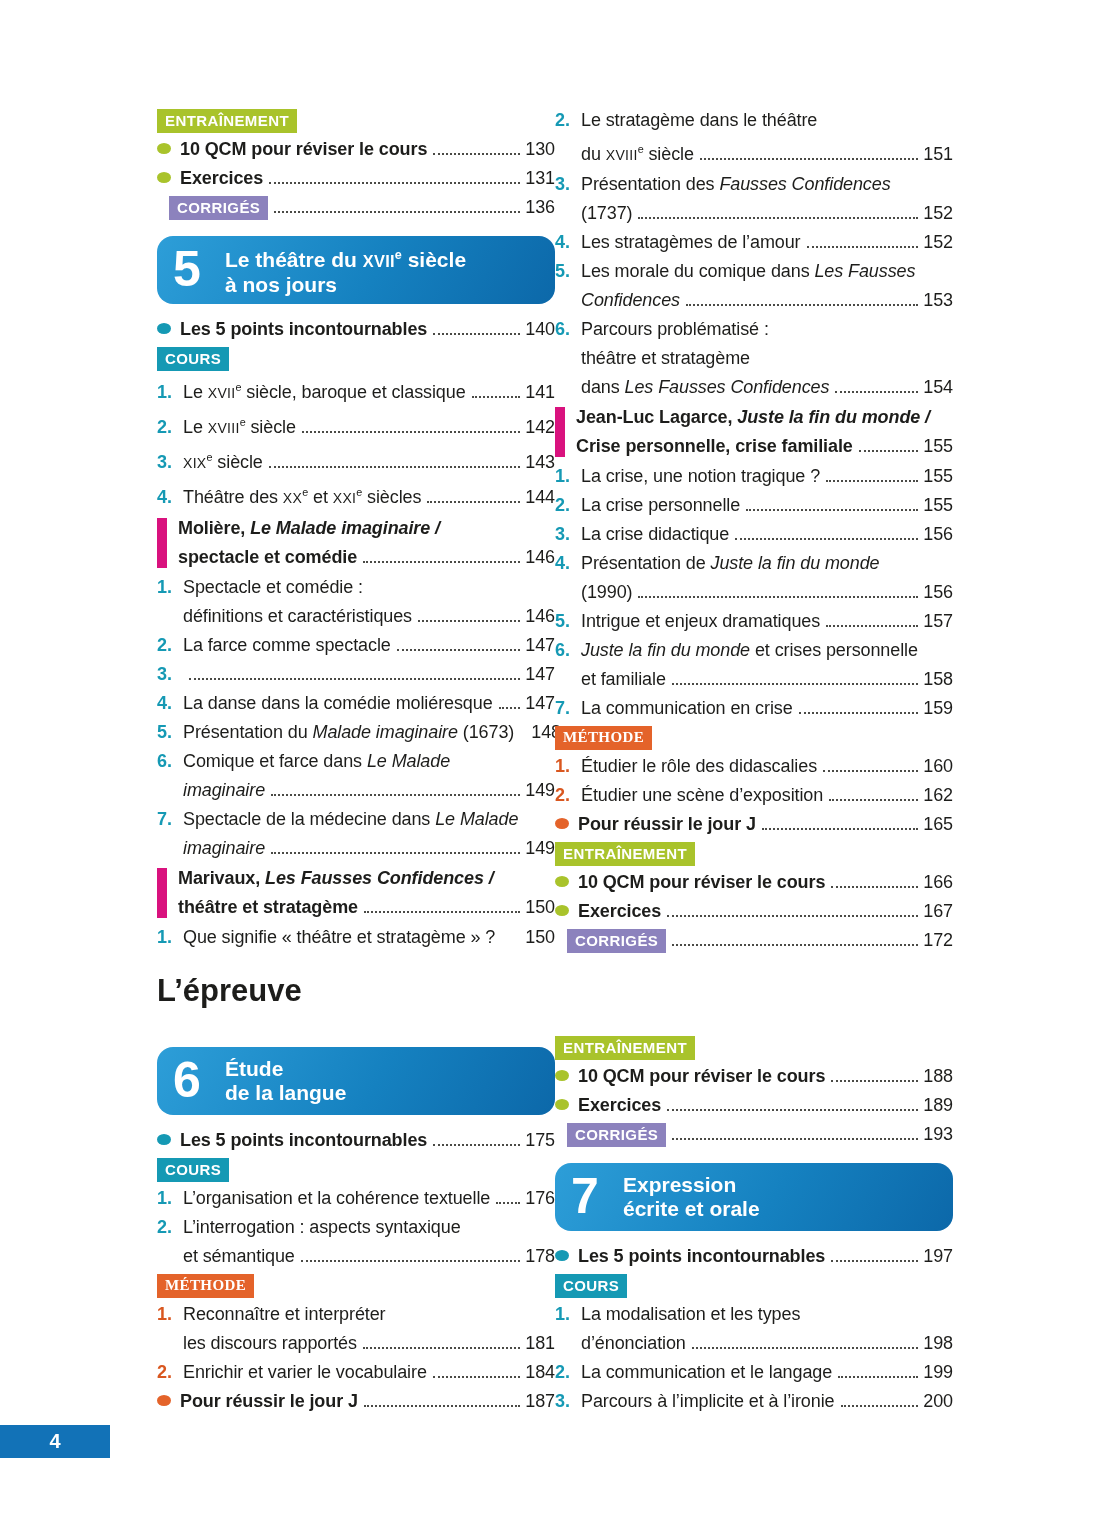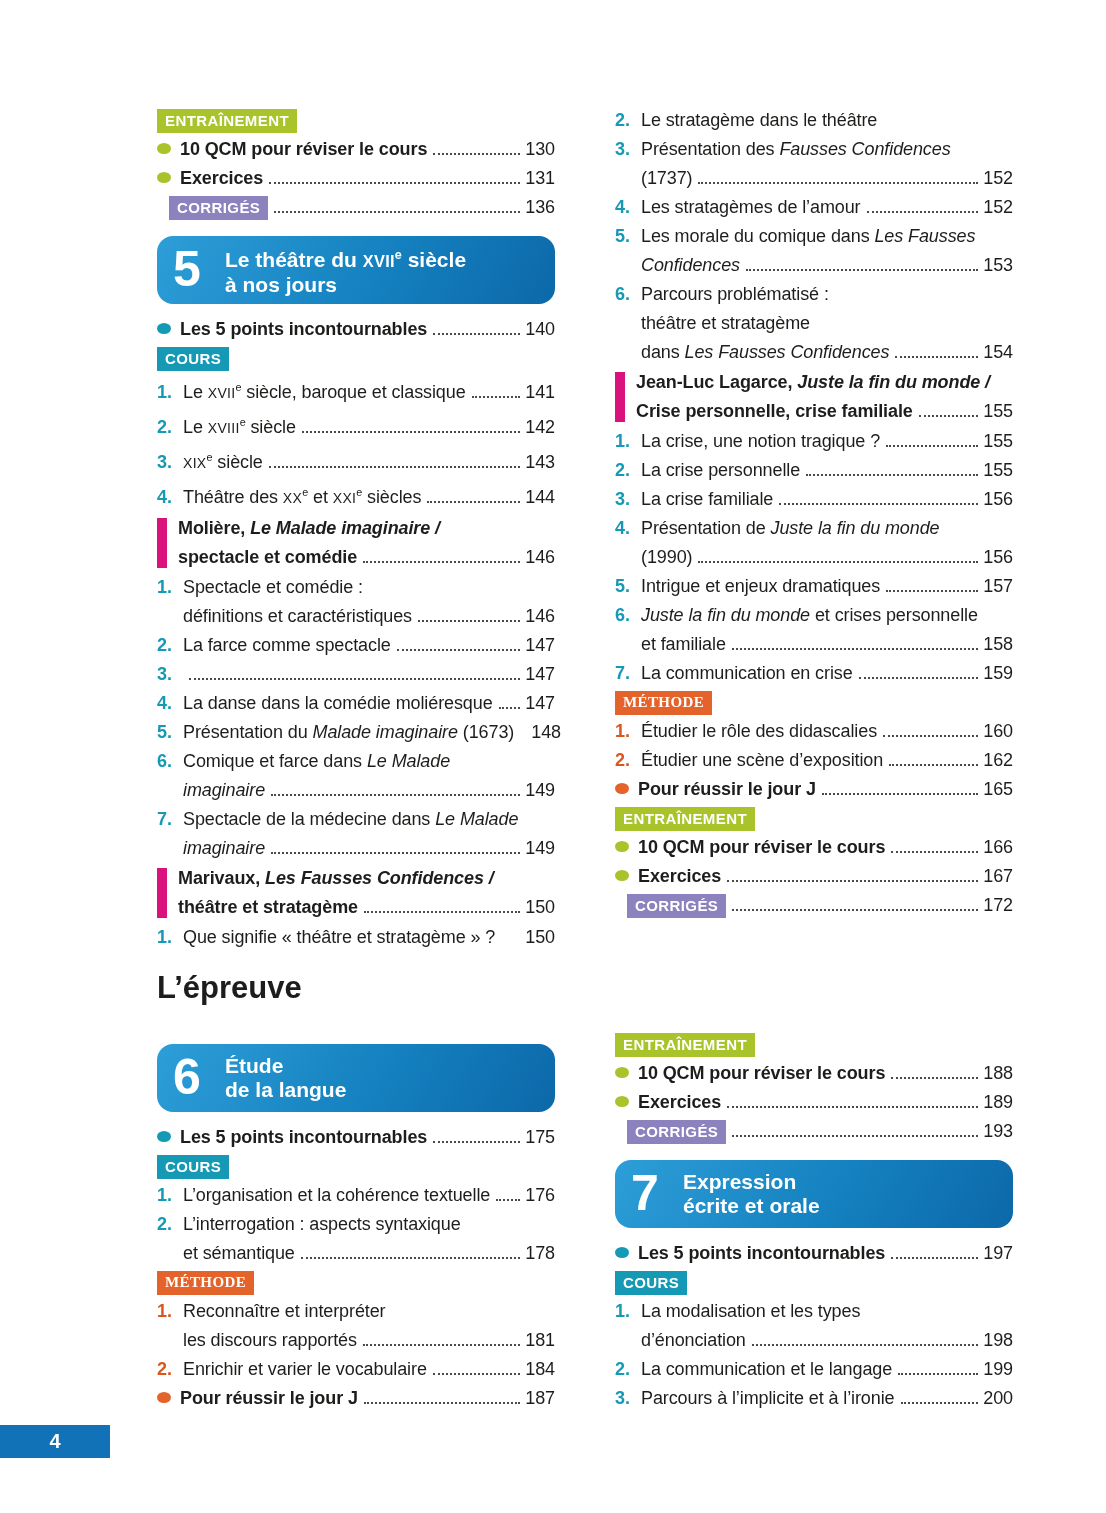--- a/index.html
+++ b/index.html
@@ -1,19 +1,19 @@
 <!DOCTYPE html>
 <html lang="fr"><head>
 <meta charset="utf-8">
 <style>
   html,body{margin:0;padding:0;background:#fff;}
   .page{position:relative;width:1106px;height:1513px;background:#ffffff;overflow:hidden;
         font-family:"Liberation Sans", sans-serif;color:#1d1d1b;}
   .content{position:absolute;left:157px;top:106px;width:856px;}
-  .cols{display:flex;justify-content:space-between;}
+  .cols{display:flex;}
   .col{width:398px;}
   
   .row{display:flex;align-items:baseline;min-height:29px;line-height:29px;
        font-size:18px;letter-spacing:-0.1px;white-space:nowrap;}
   .txt{flex:0 0 auto;}
   .b{font-weight:bold;}
   .i{font-style:italic;}
   .sc{font-size:0.78em;letter-spacing:0.3px;}
   .sup{font-size:0.6em;vertical-align:super;}
   .lead{flex:1 1 auto;min-width:6px;border-bottom:2px dotted #4a4a46;margin:0 5px 0 6px;}
@@ -207,20 +207,26 @@
             <span class="lead nodots"></span>
             <span class="pg">150</span>
           </div>
         </div>
       <div class="col">
           <div class="row">
             <span class="num nc-teal">2.</span>
             <span class="txt"><span>Le stratagème dans le théâtre</span></span>
           </div>
           <div class="row">
+            <span class="indent"></span>
+            <span class="txt"><span>du </span><span class="sc ">XVIII</span><span class="sup">e</span><span> siècle</span></span>
+            <span class="lead"></span>
+            <span class="pg">151</span>
+          </div>
+          <div class="row">
             <span class="num nc-teal">3.</span>
             <span class="txt"><span>Présentation des </span><span class="i ">Fausses Confidences</span></span>
           </div>
           <div class="row">
             <span class="indent"></span>
             <span class="txt"><span>(1737)</span></span>
             <span class="lead"></span>
             <span class="pg">152</span>
           </div>
           <div class="row">
@@ -273,21 +279,21 @@
             <span class="pg">155</span>
           </div>
           <div class="row">
             <span class="num nc-teal">2.</span>
             <span class="txt"><span>La crise personnelle</span></span>
             <span class="lead"></span>
             <span class="pg">155</span>
           </div>
           <div class="row">
             <span class="num nc-teal">3.</span>
-            <span class="txt"><span>La crise familiale</span></span>
+            <span class="txt"><span>La crise didactique</span></span>
             <span class="lead"></span>
             <span class="pg">156</span>
           </div>
           <div class="row">
             <span class="num nc-teal">4.</span>
             <span class="txt"><span>Présentation de </span><span class="i ">Juste la fin du monde</span></span>
           </div>
           <div class="row">
             <span class="indent"></span>
             <span class="txt"><span>(1990)</span></span>

